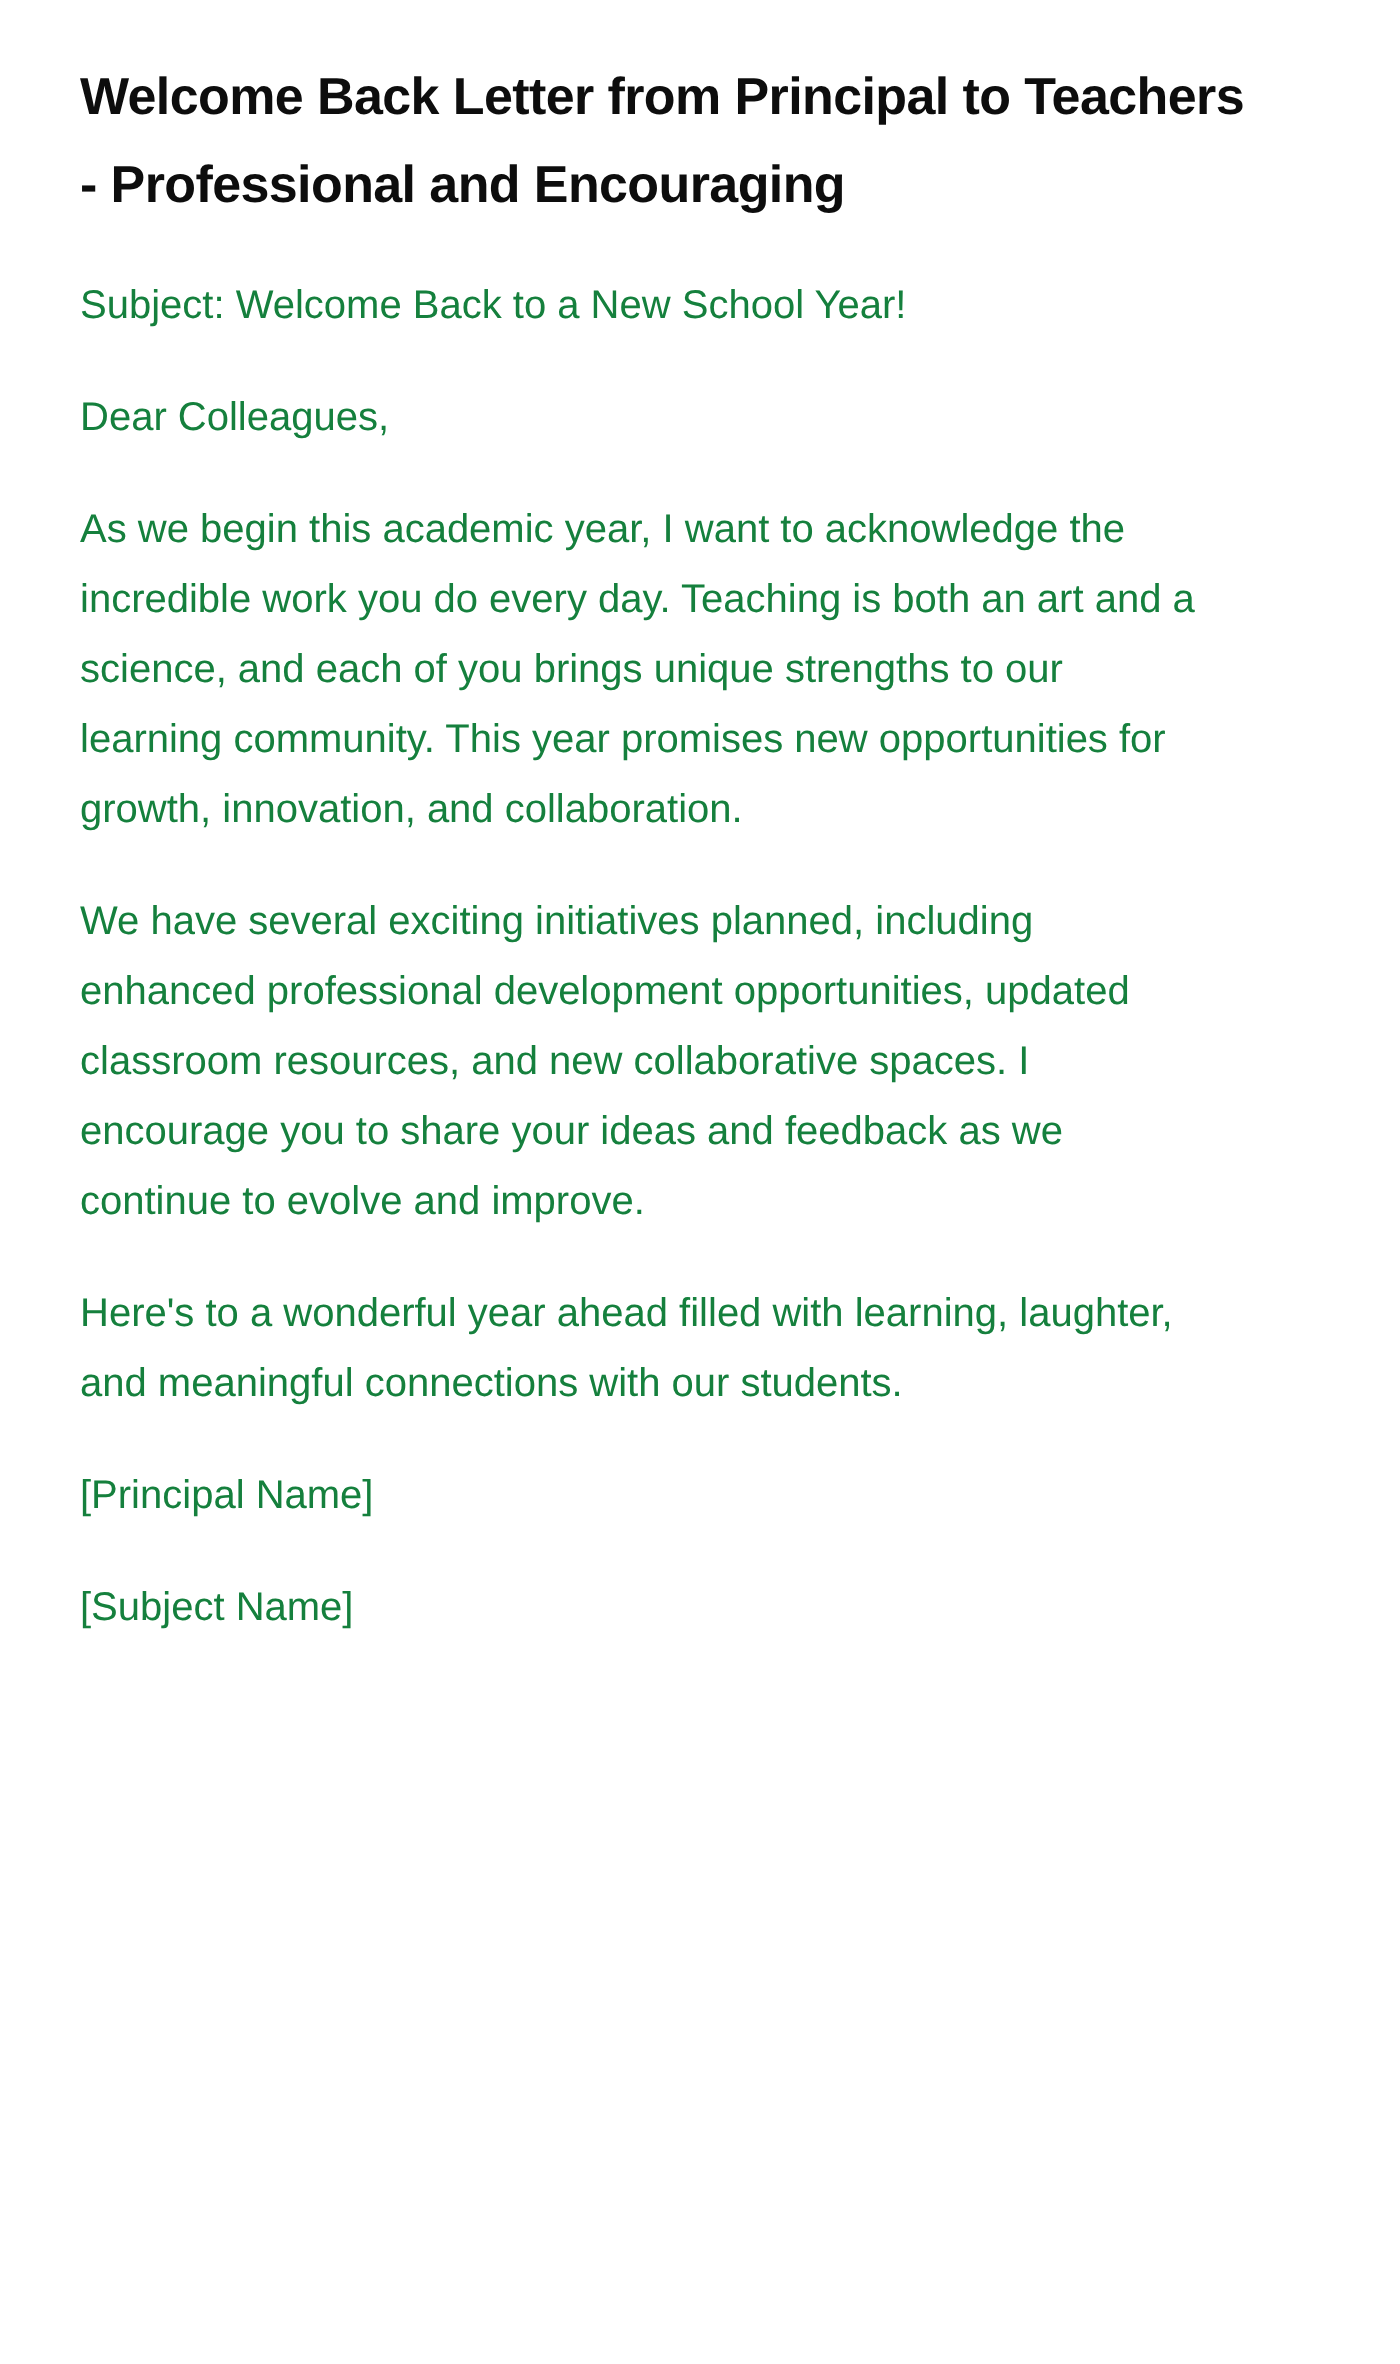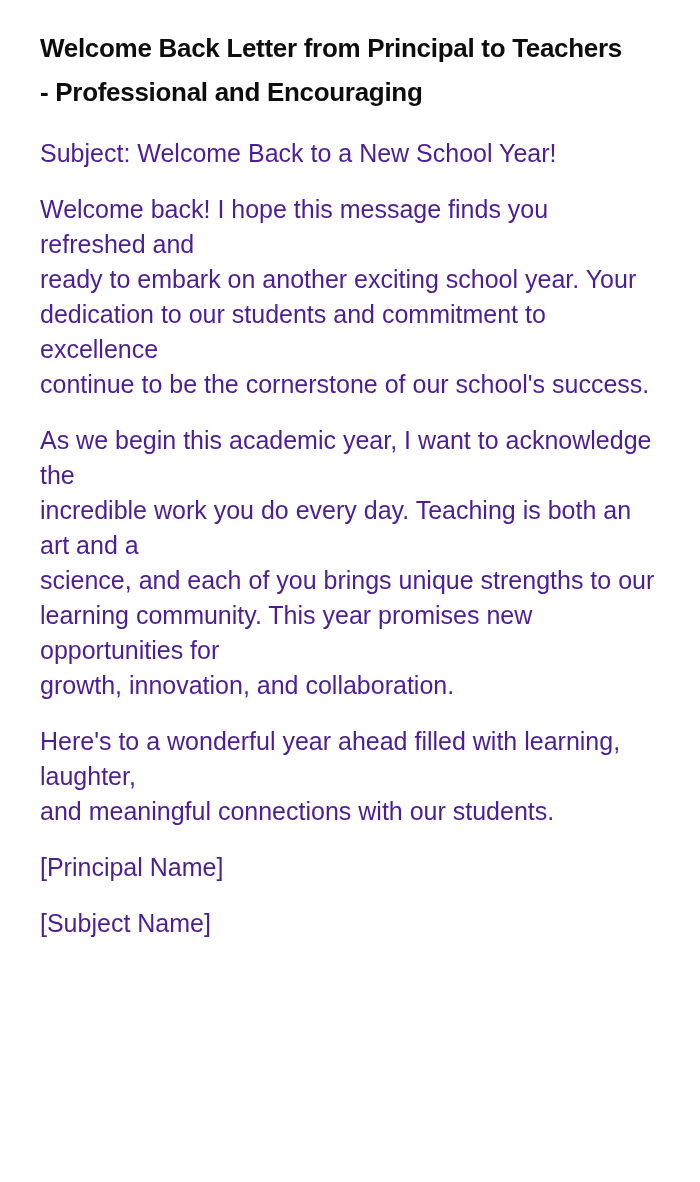--- a/index.html
+++ b/index.html
@@ -21,52 +21,54 @@
     font-size: 26px;
     font-weight: 700;
     line-height: 44px;
     letter-spacing: -0.3px;
     color: #0d0d0d;
     margin: 0 0 22px 0;
     white-space: pre-line;
     max-width: 620px;
   }
   .para {
-    font-size: 25px;
+    font-size: 20px;
     line-height: 35px;
     font-weight: 400;
-    color: #4c1d95;
+    color: #15803d;
     margin: 0 0 21px 0;
     white-space: pre-line;
     max-width: 640px;
   }
 </style>
 </head>
 <body>
 
 <div class="page">
   <div class="letter">
 
     <h1 class="letter-title">Welcome Back Letter from Principal to Teachers
 - Professional and Encouraging</h1>
 
     <p class="para">Subject: Welcome Back to a New School Year!</p>
 
+    <p class="para">Dear Colleagues,</p>
 
-    <p class="para">Welcome back! I hope this message finds you refreshed and
-ready to embark on another exciting school year. Your
-dedication to our students and commitment to excellence
-continue to be the cornerstone of our school's success.</p>
 
     <p class="para">As we begin this academic year, I want to acknowledge the
 incredible work you do every day. Teaching is both an art and a
 science, and each of you brings unique strengths to our
 learning community. This year promises new opportunities for
 growth, innovation, and collaboration.</p>
 
+    <p class="para">We have several exciting initiatives planned, including
+enhanced professional development opportunities, updated
+classroom resources, and new collaborative spaces. I
+encourage you to share your ideas and feedback as we
+continue to evolve and improve.</p>
 
 
     <p class="para">Here's to a wonderful year ahead filled with learning, laughter,
 and meaningful connections with our students.</p>
 
 
     <p class="para">[Principal Name]</p>
 
     <p class="para">[Subject Name]</p>
 

